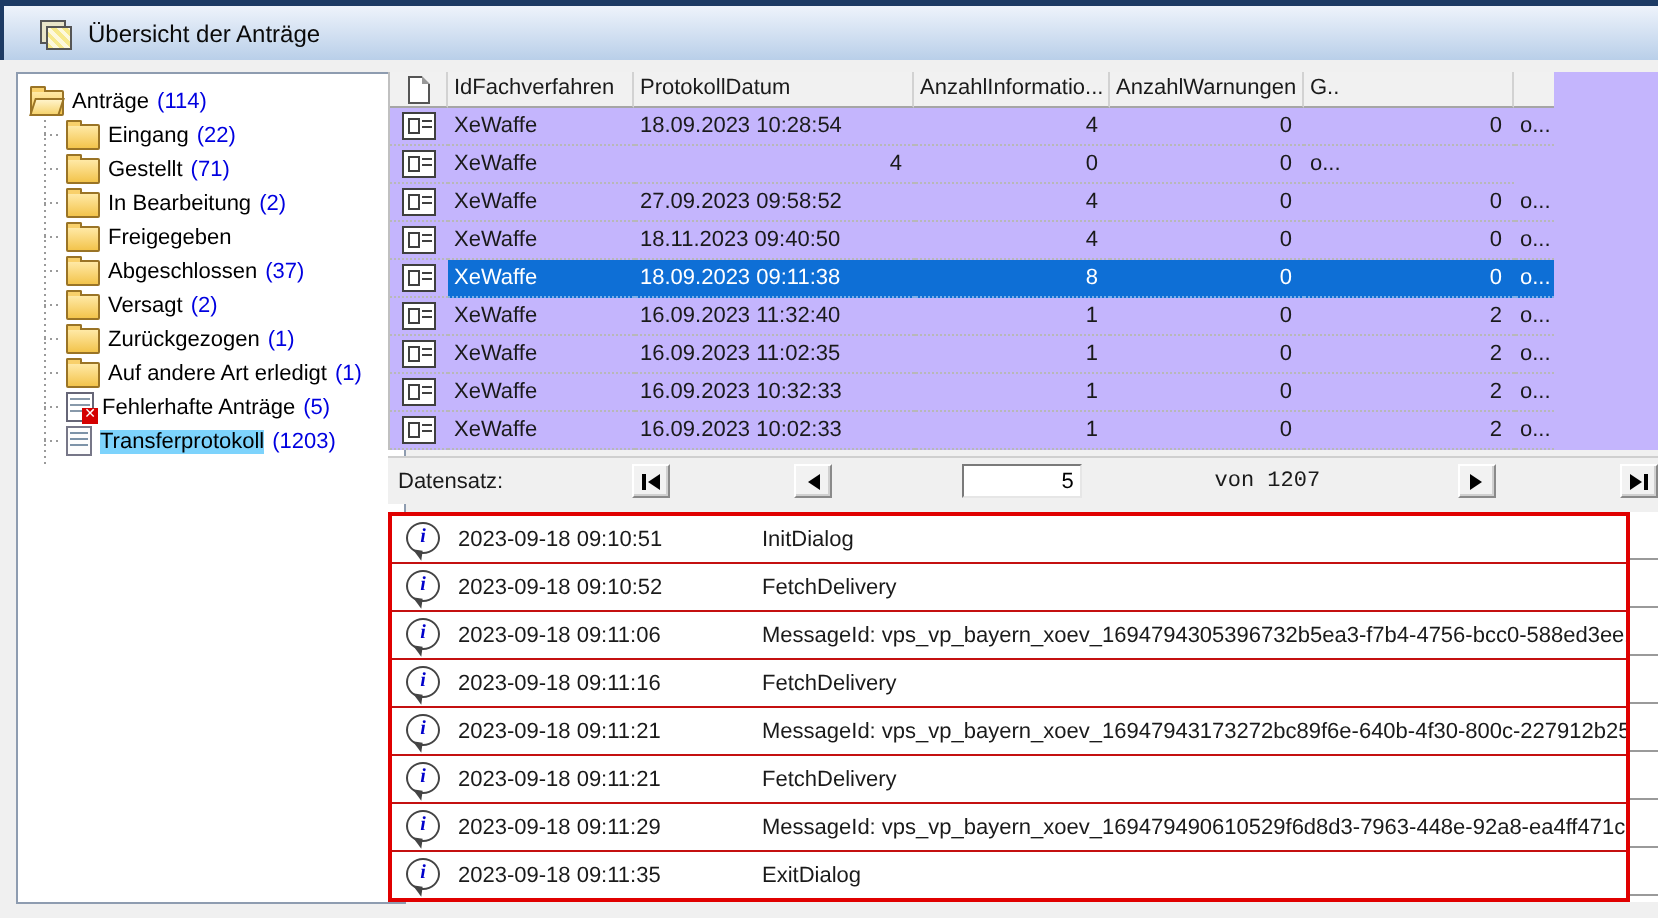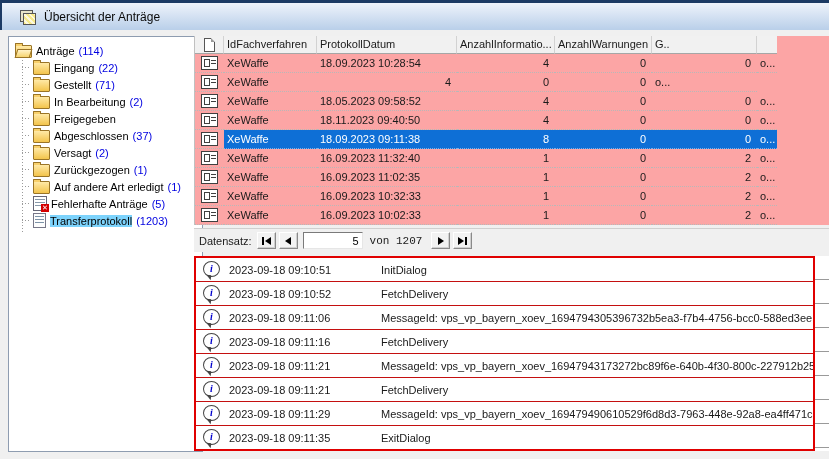--- a/index.html
+++ b/index.html
@@ -48,21 +48,21 @@
   .error-form-icon::before{content:"";position:absolute;left:1px;top:2px;right:1px;height:7px;
     background:repeating-linear-gradient(to bottom,#8899aa 0 1px,transparent 1px 3px);}
   .error-form-icon .x{position:absolute;right:-3px;bottom:-2px;width:8px;height:8px;background:#d40000;
     color:#fff;font-size:7px;line-height:8px;text-align:center;font-weight:bold;}
   
   .protocol-icon{position:relative;width:11px;height:13px;flex:0 0 auto;
     background:#fdfdfd;border:1px solid #778;}
   .protocol-icon::before{content:"";position:absolute;left:1px;top:2px;right:1px;height:9px;
     background:repeating-linear-gradient(to bottom,#7d93a8 0 1px,transparent 1px 3px);}
   
-  .table-area{position:absolute;left:194px;top:36px;width:635px;background:#fca5a5;
+  .table-area{position:absolute;left:194px;top:36px;width:635px;background:#c4b5fd;
     border-left:1px solid #c0c0c0;box-sizing:border-box;}
   .thead,.trow{display:grid;grid-template-columns:29px 93px 140px 98px 97px 105px 20px 1fr;}
   .thead{height:18px;line-height:17px;}
   .hc{background:#f1f1f1;border-right:1px solid #d2d2d2;border-bottom:1px solid #a6a6a6;
     padding-left:3px;overflow:hidden;white-space:nowrap;box-sizing:border-box;}
   .hc.fill{border-right:none;}
   .hc.icon-col{display:flex;align-items:center;justify-content:center;padding-left:0;}
   .page-icon{position:relative;width:9px;height:12px;background:#fff;border:1px solid #555;}
   .page-icon::before{content:"";position:absolute;right:-1px;top:-1px;
     border-top:4px solid #f1f1f1;border-left:4px solid #999;}
@@ -74,21 +74,21 @@
   .tc.c-num{text-align:right;padding-right:6px;}
   .trow.sel .tc:not(.c-icon):not(.c-fill){background:#0e6fd6;color:#fff;border-bottom:1px dotted #7fb0e8;}
   .rec-icon{position:relative;width:15px;height:12px;background:#fff;border:1px solid #3f3f3f;}
   .rec-icon::before{content:"";position:absolute;left:2px;top:2px;width:4px;height:6px;
     border:1px solid #3f3f3f;background:#fff;}
   .rec-icon::after{content:"";position:absolute;left:9px;right:1px;top:3px;height:6px;
     background:repeating-linear-gradient(to bottom,#3f3f3f 0 1px,transparent 1px 3px);}
   
   .navigator{position:absolute;left:194px;top:228px;width:635px;height:24px;box-sizing:border-box;
     background:#f0f0f0;border-top:1px solid #cfcfcf;display:flex;align-items:center;gap:3px;
-    padding-left:5px;}
+    padding-left:5px;justify-content:space-between;}
   .nav-label{margin-right:2px;}
   .nav-btn{width:19px;height:17px;background:#f2f2f2;border:1px solid;
     border-color:#fff #8a8a8a #8a8a8a #fff;box-shadow:inset -1px -1px 0 #d0d0d0;
     display:flex;align-items:center;justify-content:center;gap:1px;padding:0;cursor:pointer;}
   .tri-l{width:0;height:0;border-top:4px solid transparent;border-bottom:4px solid transparent;border-right:6px solid #000;}
   .tri-r{width:0;height:0;border-top:4px solid transparent;border-bottom:4px solid transparent;border-left:6px solid #000;}
   .bar{width:2px;height:8px;background:#000;}
   .nav-box{width:52px;height:15px;border:1px solid;border-color:#7a7a7a #e6e6e6 #e6e6e6 #7a7a7a;
     background:#fff;text-align:right;font:11px "Liberation Sans",sans-serif;padding:0 3px;margin:0 2px;}
   .nav-of{margin:0 6px 0 2px;font-family:Liberation Mono, monospace;}
@@ -217,21 +217,21 @@
       <div class="tc c-num">0</div>
       <div class="tc c-num">0</div>
       <div class="tc c-g">o...</div>
       <div class="tc c-fill"></div>
     </div>
     <div class="trow">
       <div class="tc c-icon">
           <span class="rec-icon"></span>
         </div>
       <div class="tc c-id">XeWaffe</div>
-      <div class="tc c-dat">18.05.2023 09:58:52</div>
+      <div class="tc c-dat">27.09.2023 09:58:52</div>
       <div class="tc c-num">4</div>
       <div class="tc c-num">0</div>
       <div class="tc c-num">0</div>
       <div class="tc c-g">o...</div>
       <div class="tc c-fill"></div>
     </div>
     <div class="trow">
       <div class="tc c-icon">
           <span class="rec-icon"></span>
         </div>

